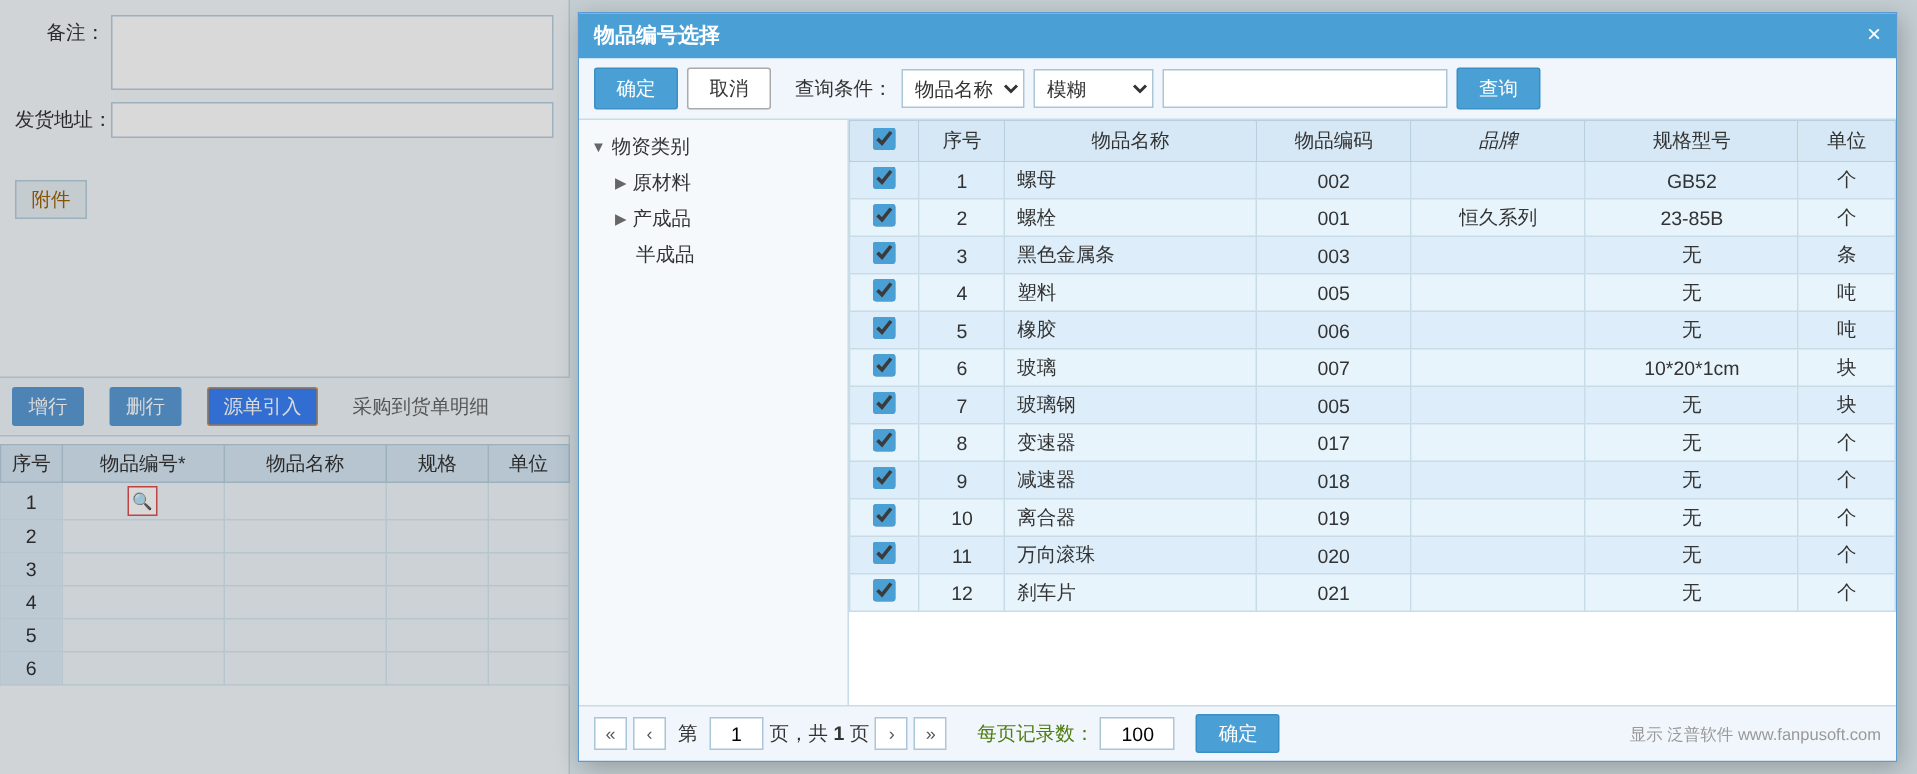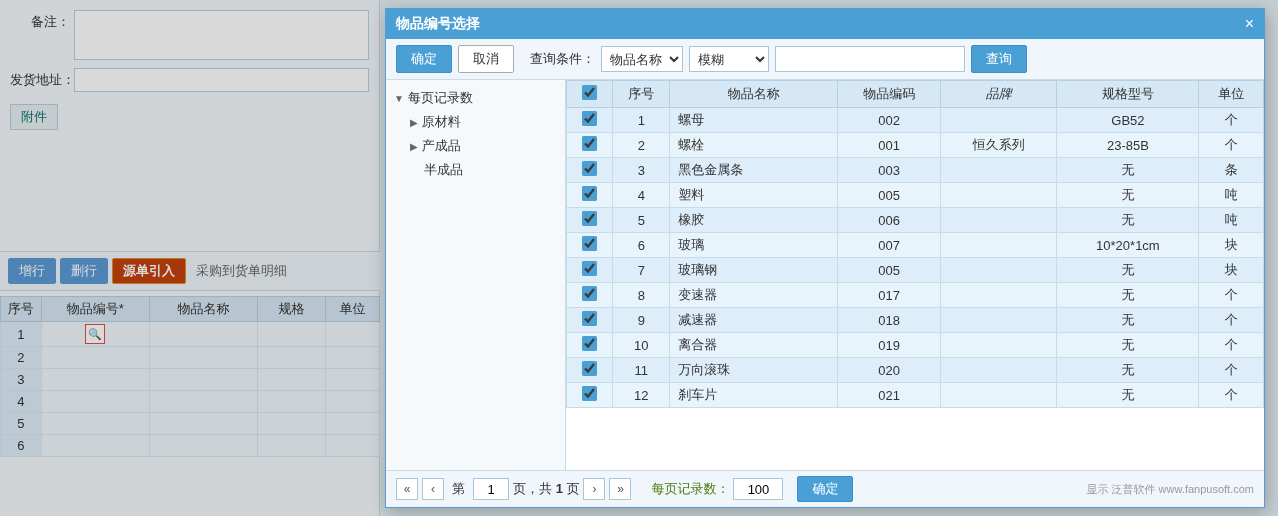--- a/index.html
+++ b/index.html
@@ -11,23 +11,23 @@
       top: 0; left: 0;
       width: 380px; height: 516px;
       background: #f5f9fc;
       border-right: 1px solid #c8dce8;
       padding: 10px;
     }
     .bg-form-row { display: flex; align-items: center; margin-bottom: 8px; }
     .bg-form-label { color: #333; width: 60px; text-align: right; margin-right: 4px; white-space: nowrap; }
     .bg-form-field { flex: 1; height: 24px; border: 1px solid #b8cfe0; background: #fff; padding: 2px 4px; }
     .bg-form-textarea { flex: 1; height: 50px; border: 1px solid #b8cfe0; background: #fff; padding: 2px 4px; resize: none; }
-    .attach-btn { margin-top: 4px; background: #e8f0f5; border: 1px solid #b8cfe0; padding: 3px 10px; color: #0f766e; cursor: pointer; }
+    .attach-btn { margin-top: 20px; background: #e8f0f5; border: 1px solid #b8cfe0; padding: 3px 10px; color: #a16207; cursor: pointer; }
     .toolbar-btn { padding: 3px 10px; border: 1px solid #5b9bd5; background: #5b9bd5; color: #fff; cursor: pointer; border-radius: 2px; }
-    .toolbar-btn.orange { background: #c2410c; border-color: #e09020; font-weight: bold; }
+    .toolbar-btn.orange { background: #3b82f6; border-color: #e09020; }
     .toolbar-label { color: #666; margin-left: 6px; }
 
     
     .bottom-table-area {
       position: absolute;
       bottom: 0; left: 0;
       width: 380px;
       height: 220px;
     }
     .bottom-table { width: 100%; border-collapse: collapse; background: #fff; }
@@ -194,21 +194,21 @@
     <span class="bg-form-label" style="margin-top:3px;">备注：</span>
     <textarea class="bg-form-textarea" style=""></textarea>
   </div>
   <div class="bg-form-row">
     <span class="bg-form-label">发货地址：</span>
     <input class="bg-form-field" type="text" value="" style="">
   </div>
   <button class="attach-btn">附件</button>
 
   
-  <div style="position:absolute; bottom:225px; left:0; width:380px; padding:6px 8px; display:flex; align-items:center; gap:4px; background:#f0f6fb; border-top:1px solid #c8dce8; border-bottom:1px solid #c8dce8;">
+  <div style="position:absolute; bottom:225px; left:0; width:380px; padding:6px 8px; display:flex; align-items:center; gap:17px; background:#f0f6fb; border-top:1px solid #c8dce8; border-bottom:1px solid #c8dce8;">
     <button class="toolbar-btn">增行</button>
     <button class="toolbar-btn">删行</button>
     <button class="toolbar-btn orange">源单引入</button>
     <span class="toolbar-label">采购到货单明细</span>
   </div>
 
   
   <div class="bottom-table-area">
     <table class="bottom-table">
       <thead>
@@ -296,21 +296,21 @@
     </select>
     <input class="modal-input" type="text" value="" style="">
     <button class="modal-btn-query">查询</button>
   </div>
 
   <div class="modal-body">
 
     <div class="tree-panel">
       <div class="tree-item">
         <span class="tree-arrow">▼</span>
-        <span>每页记录数</span>
+        <span>物资类别</span>
       </div>
       <div class="tree-sub">
         <div class="tree-item">
           <span class="tree-arrow">▶</span>
           <span>原材料</span>
         </div>
         <div class="tree-item">
           <span class="tree-arrow">▶</span>
           <span>产成品</span>
         </div>

